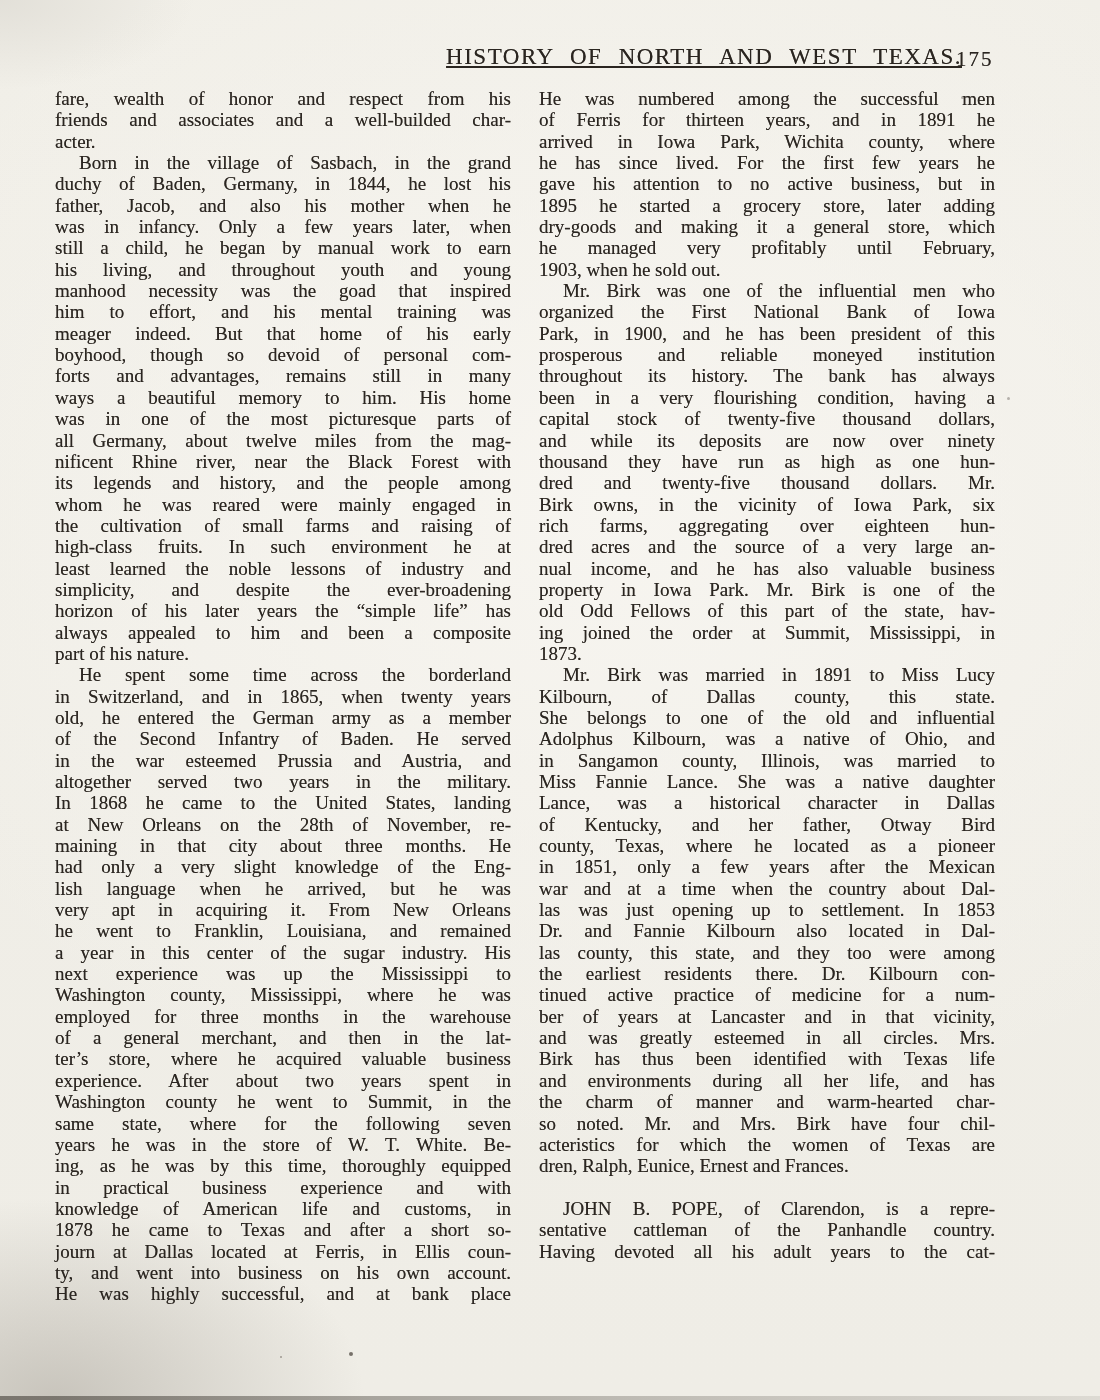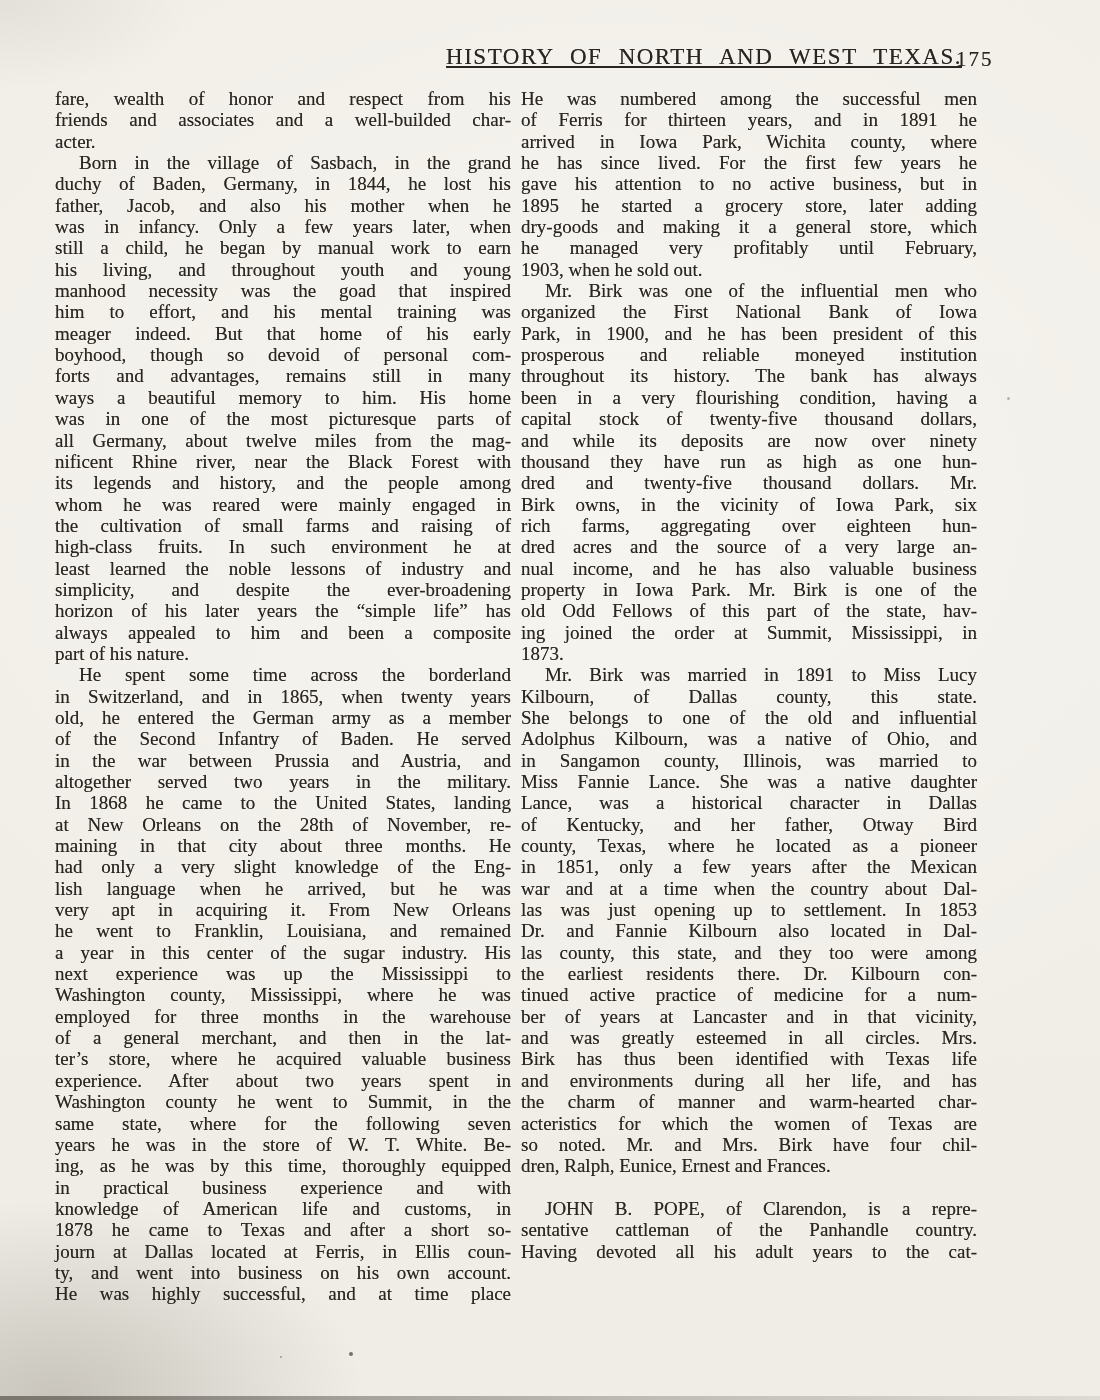--- a/index.html
+++ b/index.html
@@ -25,21 +25,21 @@
     font-size:23px; color:#2a2520; letter-spacing:1.5px; word-spacing:9px;
     text-shadow:0 0 0.5px rgba(42,37,32,0.65);
     text-decoration:underline;
   }
   .page-number {
     position:absolute; top:47px; left:956px; font-size:21px; color:#2a2520; letter-spacing:2px;
     text-shadow:0 0 0.5px rgba(42,37,32,0.55);
   }
   .columns {
     position:absolute; top:88px; left:55px; width:935px;
-    display:flex; gap:10px; color:#2b2621;
+    display:flex; gap:28px; color:#2b2621;
   }
   .column { width:456px; flex:0 0 auto; }
   .line {
     font-size:19px; line-height:21.35px; height:21.35px;
     text-align:justify; text-align-last:justify; text-justify:inter-word;
     text-shadow:0 0 0.45px rgba(43,38,33,0.6);
     overflow:visible; white-space:normal;
   }
   .line.para-end { text-align-last:left; }
   .line.indent { padding-left:24px; }
@@ -84,21 +84,21 @@
         <div class="line">high-class fruits.  In such environment he at</div>
         <div class="line">least learned the noble lessons of industry and</div>
         <div class="line">simplicity, and despite the ever-broadening</div>
         <div class="line">horizon of his later years the “simple life” has</div>
         <div class="line">always appealed to him and been a composite</div>
         <div class="line para-end">part of his nature.</div>
         <div class="line indent">He spent some time across the borderland</div>
         <div class="line">in Switzerland, and in 1865, when twenty years</div>
         <div class="line">old, he entered the German army as a member</div>
         <div class="line">of the Second Infantry of Baden.  He served</div>
-        <div class="line">in the war between Prussia and Austria, and</div>
+        <div class="line">in the war esteemed Prussia and Austria, and</div>
         <div class="line">altogether served two years in the military.</div>
         <div class="line">In 1868 he came to the United States, landing</div>
         <div class="line">at New Orleans on the 28th of November, re-</div>
         <div class="line">maining in that city about three months. He</div>
         <div class="line">had only a very slight knowledge of the Eng-</div>
         <div class="line">lish language when he arrived, but he was</div>
         <div class="line">very apt in acquiring it.  From New Orleans</div>
         <div class="line">he went to Franklin, Louisiana, and remained</div>
         <div class="line">a year in this center of the sugar industry. His</div>
         <div class="line">next experience was up the Mississippi to</div>
@@ -109,21 +109,21 @@
         <div class="line">experience.  After about two years spent in</div>
         <div class="line">Washington county he went to Summit, in the</div>
         <div class="line">same state, where for the following seven</div>
         <div class="line">years he was in the store of W. T. White. Be-</div>
         <div class="line">ing, as he was by this time, thoroughly equipped</div>
         <div class="line">in practical business experience and with</div>
         <div class="line">knowledge of American life and customs, in</div>
         <div class="line">1878 he came to Texas and after a short so-</div>
         <div class="line">journ at Dallas located at Ferris, in Ellis coun-</div>
         <div class="line">ty, and went into business on his own account.</div>
-        <div class="line">He was highly successful, and at time place</div>
+        <div class="line">He was highly successful, and at bank place</div>
       </div>
     <div class="column" id="col-right">
         <div class="line">He was numbered among the successful men</div>
         <div class="line">of Ferris for thirteen years, and in 1891 he</div>
         <div class="line">arrived in Iowa Park, Wichita county, where</div>
         <div class="line">he has since lived.  For the first few years he</div>
         <div class="line">gave his attention to no active business, but in</div>
         <div class="line">1895 he started a grocery store, later adding</div>
         <div class="line">dry-goods and making it a general store, which</div>
         <div class="line">he managed very profitably until February,</div>
@@ -160,22 +160,22 @@
         <div class="line">las was just opening up to settlement.  In 1853</div>
         <div class="line">Dr. and Fannie Kilbourn also located in Dal-</div>
         <div class="line">las county, this state, and they too were among</div>
         <div class="line">the earliest residents there.  Dr. Kilbourn con-</div>
         <div class="line">tinued active practice of medicine for a num-</div>
         <div class="line">ber of years at Lancaster and in that vicinity,</div>
         <div class="line">and was greatly esteemed in all circles.  Mrs.</div>
         <div class="line">Birk has thus been identified with Texas life</div>
         <div class="line">and environments during all her life, and has</div>
         <div class="line">the charm of manner and warm-hearted char-</div>
+        <div class="line">so noted.  Mr. and Mrs. Birk have four chil-</div>
         <div class="line">acteristics for which the women of Texas are</div>
-        <div class="line">so noted.  Mr. and Mrs. Birk have four chil-</div>
         <div class="line para-end">dren, Ralph, Eunice, Ernest and Frances.</div>
         <div class="line spacer"></div>
         <div class="line indent">JOHN B. POPE, of Clarendon, is a repre-</div>
         <div class="line">sentative cattleman of the Panhandle country.</div>
         <div class="line">Having devoted all his adult years to the cat-</div>
       </div>
   </div>
 
   <div class="speck s1"></div>
   <div class="speck s2"></div>

